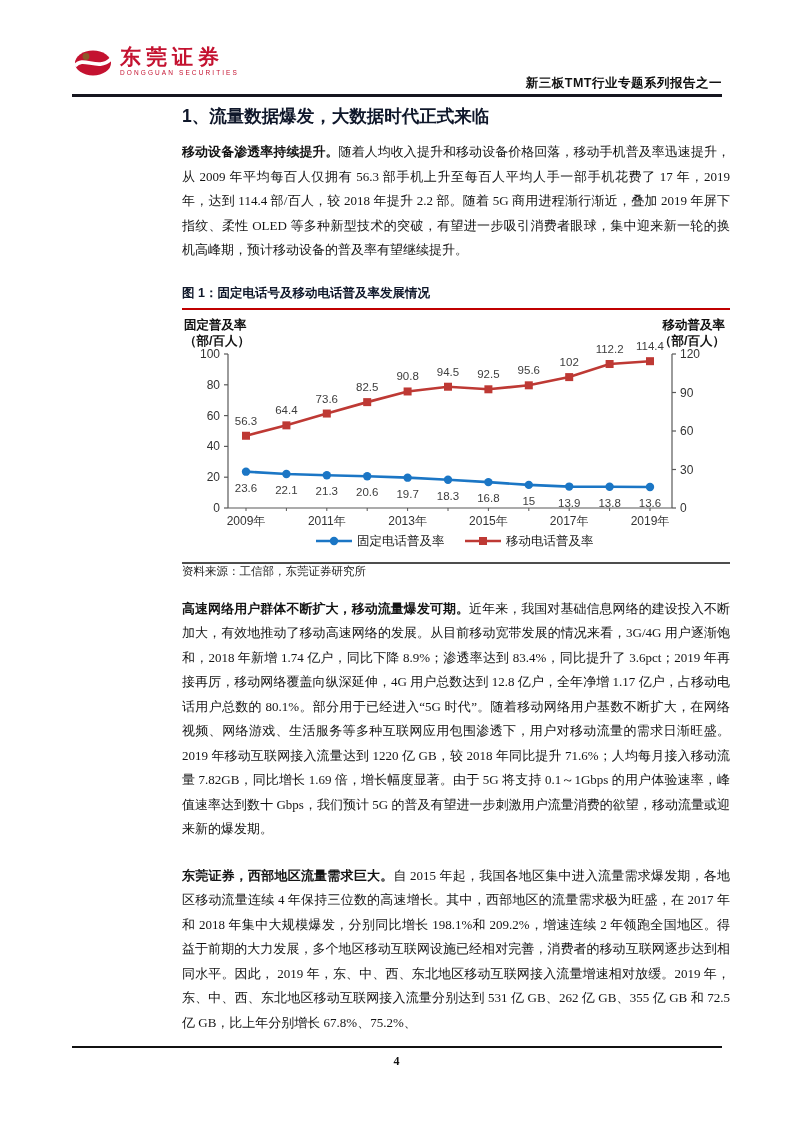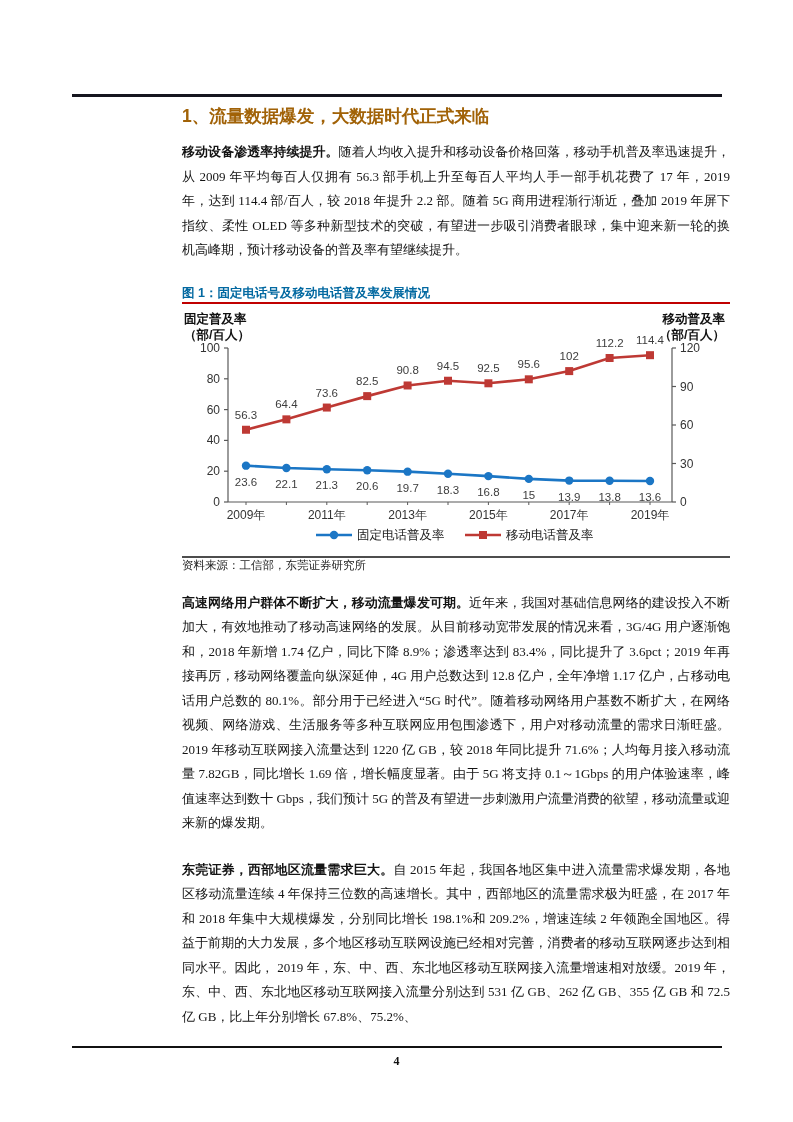--- a/index.html
+++ b/index.html
@@ -11,49 +11,63 @@
   .header { position:absolute; left:72px; top:44px; width:650px; height:50px; }
   .logo-block { position:absolute; left:2px; top:2px; display:flex; align-items:flex-start; }
   .logo-icon { margin-right:8px; margin-top:2px; }
   .logo-cn { font-family:"Liberation Serif",serif; font-weight:bold; font-size:21px; color:#C41230; letter-spacing:5px; line-height:22px; }
   .logo-en { font-family:"Liberation Sans",sans-serif; font-size:6.5px; color:#C41230; letter-spacing:2.1px; margin-top:1px; }
   .report-series { position:absolute; right:0; bottom:2px; font-family:"Liberation Sans",sans-serif; font-weight:bold; font-size:12.5px; color:#111; letter-spacing:0.5px; }
   .header-rule { position:absolute; left:72px; top:94px; width:650px; height:0; border-top:3px solid #16161f; }
 
   
   .content { position:absolute; left:182px; top:104px; width:548px; }
-  h1.doc-title { font-family:"Liberation Sans",sans-serif; font-size:17.5px; font-weight:bold; color:#a16207; margin:0 0 12px 0; line-height:24px; }
+  h1.doc-title { font-family:"Liberation Sans",sans-serif; font-size:17.5px; font-weight:bold; color:#0f172a; margin:0 0 12px 0; line-height:24px; }
   h2.doc-subtitle { font-family:"Liberation Sans",sans-serif; font-size:15.5px; font-weight:bold; color:#101010; margin:0 0 24px 0; line-height:22px; }
   .h2-num { color:#17375E; margin-right:6px; }
   p.para { font-size:13px; line-height:24.5px; text-align:justify; margin:0 0 22px 0; }
   p.para .lead { font-weight:bold; font-family:"Liberation Sans",sans-serif; }
 
   
   figure.fig { margin:0 0 18px 0; padding:0; }
-  figcaption.fig-caption { font-family:"Liberation Sans",sans-serif; font-weight:bold; font-size:12.5px; color:#0369a1; border-bottom:2px solid #C00000; }
+  figcaption.fig-caption { font-family:"Liberation Sans",sans-serif; font-weight:bold; font-size:12.5px; color:#0f172a; padding-bottom:6px; border-bottom:2px solid #C00000; }
   .chart-wrap { padding-top:6px; }
   .fig-bottom-rule { border-top:2px solid #4d4d4d; margin-top:2px; }
   .fig-source { font-family:"Liberation Sans",sans-serif; font-size:11.5px; color:#222; padding-top:0; }
 
   
   .tick   { font:12px "Liberation Sans",sans-serif; fill:#333; }
   .xlabel { font:12px "Liberation Sans",sans-serif; fill:#333; }
   .dlabel { font:11.5px "Liberation Sans",sans-serif; fill:#3d3d3d; }
   .axis-title { font:bold 12.5px "Liberation Sans",sans-serif; fill:#111; }
   .legend { font:12.5px "Liberation Sans",sans-serif; fill:#222; }
 
   
   .footer-rule { position:absolute; left:72px; top:1046px; width:650px; border-top:2.5px solid #111; }
   .page-number { position:absolute; left:0; top:1054px; width:793px; text-align:center; font-size:12px; font-weight:bold; color:#111; font-family:"Liberation Serif",serif; }
 </style>
 </head>
 <body>
 
 <div class="page">
 
+  <div class="header">
+    <div class="logo-block">
+      <svg class="logo-icon" width="38" height="30" viewBox="0 0 38 30">
+        <ellipse cx="19" cy="15" rx="18" ry="12.5" fill="#C41230"></ellipse>
+        <path d="M1,18 C9,7 24,24 37,11" stroke="#ffffff" stroke-width="3.6" fill="none"></path>
+        <circle cx="12" cy="8.5" r="3.4" fill="#8B5A2B"></circle>
+      </svg>
+      <div>
+        <div class="logo-cn">东莞证券</div>
+        <div class="logo-en">DONGGUAN SECURITIES</div>
+      </div>
+    </div>
+    <div class="report-series">新三板TMT行业专题系列报告之一</div>
+  </div>
   <div class="header-rule"></div>
 
   <div class="content">
 
     <h1 class="doc-title">1、流量数据爆发，大数据时代正式来临</h1>
 
 
     <p class="para"><span class="lead">移动设备渗透率持续提升。</span><span>随着人均收入提升和移动设备价格回落，移动手机普及率迅速提升，从 2009 年平均每百人仅拥有 56.3 部手机上升至每百人平均人手一部手机花费了 17 年，2019 年，达到 114.4 部/百人，较 2018 年提升 2.2 部。随着 5G 商用进程渐行渐近，叠加 2019 年屏下指纹、柔性 OLED 等多种新型技术的突破，有望进一步吸引消费者眼球，集中迎来新一轮的换机高峰期，预计移动设备的普及率有望继续提升。</span></p>
 
     <figure class="fig">

